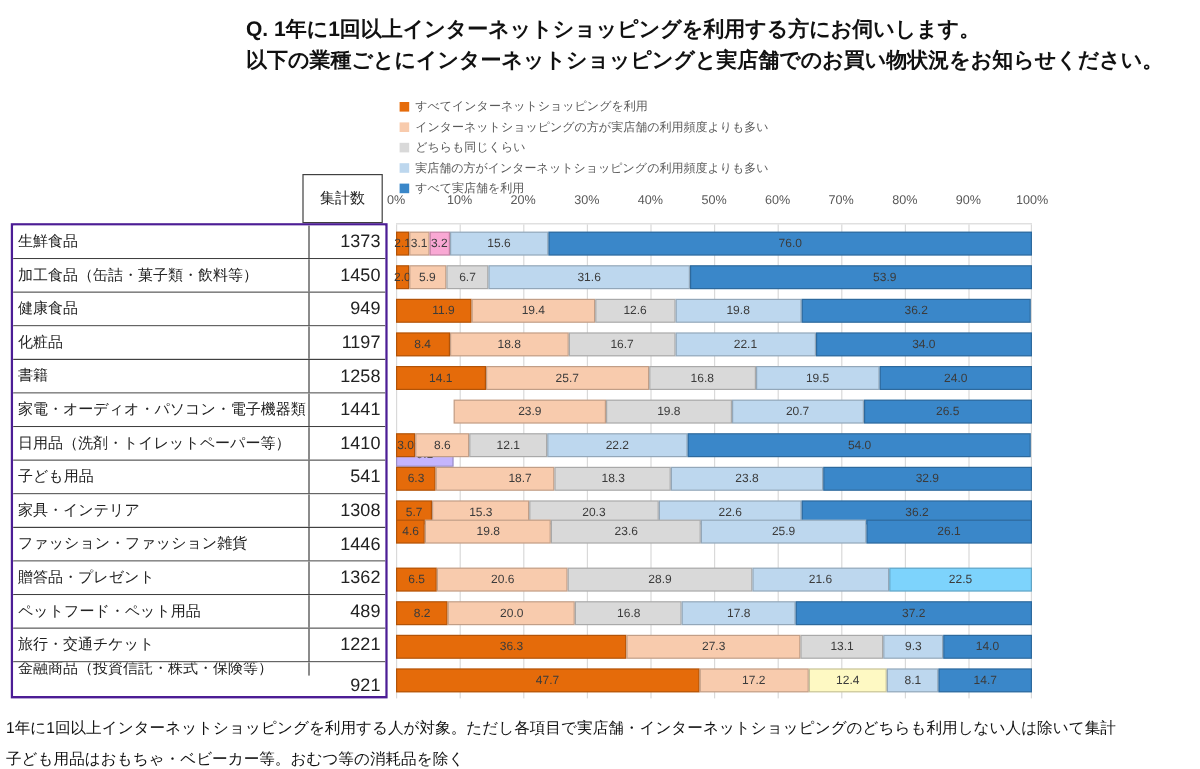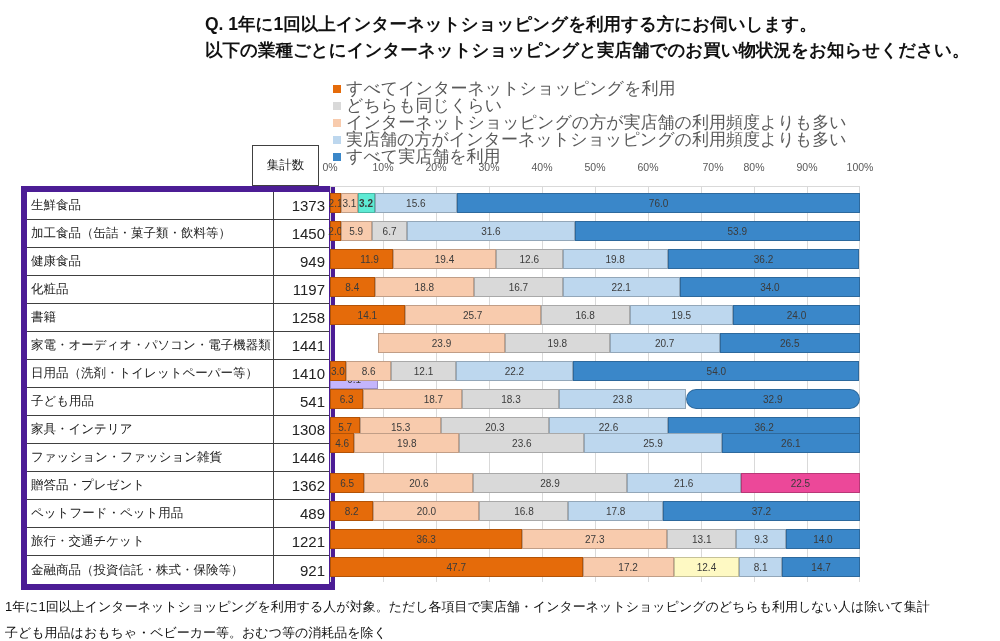--- a/index.html
+++ b/index.html
@@ -5,27 +5,27 @@
   * { margin:0; padding:0; box-sizing:border-box; }
   html,body { background:#fff; }
   body { font-family:"Liberation Sans","DejaVu Sans",sans-serif; }
   .page { position:relative; width:1000px; height:641px; background:#ffffff; overflow:hidden; }
 
   .title { position:absolute; left:205px; top:11px; font-size:17.5px; font-weight:700; line-height:26px; color:#111; white-space:nowrap; }
 
   .legend { position:absolute; left:333px; top:80px; }
   .legend-item { display:flex; align-items:center; height:17px; }
   .legend-swatch { width:8px; height:8px; margin-right:5px; flex:0 0 auto; }
-  .legend-label { font-size:17px; color:#595959; white-space:nowrap; }
+  .legend-label { font-size:10px; color:#595959; white-space:nowrap; }
 
   .data-table { position:absolute; left:5px; top:145px; width:314px; height:433px; }
   .header-cell { position:absolute; left:247px; top:0; width:67px; height:41px; border:1px solid #404040; display:flex; align-items:center; justify-content:center; font-size:12.5px; color:#222; background:#fff; }
-  .rows { position:absolute; left:16px; top:41px; width:314px; border:6px solid #4c1d95; }
+  .rows { position:absolute; left:4px; top:41px; width:314px; border:2px solid #4c1d95; }
   .t-row { display:flex; height:28px; border-bottom:1px solid #404040; background:#fff; }
-  .t-row:last-child { border-bottom:none; }
+  .t-row:last-child { border-bottom:none;flex-direction:column; }
   .t-label { width:247px; border-right:1px solid #404040; display:flex; align-items:center; padding-left:4px; font-size:12.5px; color:#222; white-space:nowrap; overflow:hidden; }
   .t-count { flex:1; display:flex; align-items:center; justify-content:flex-end; padding-right:4px; font-size:15px; color:#222; }
 
   .axis { position:absolute; left:330px; top:161px; width:530px; height:14px; }
   .axis-label { position:absolute; top:0; transform:translateX(-50%); font-size:10.5px; color:#595959; white-space:nowrap; }
 
   .plot { position:absolute; left:330px; top:186px; width:530px; height:396px; border-top:1px solid #d9d9d9; }
   .gridline { position:absolute; top:0; bottom:0; width:1px; background:#d9d9d9; }
   .bar-row { position:absolute; left:0; width:100%; height:28px; }
   .bar { position:absolute; left:0; top:4px; width:100%; height:20px; display:flex; }
@@ -44,26 +44,26 @@
     <div>Q. 1年に1回以上インターネットショッピングを利用する方にお伺いします。</div>
     <div>以下の業種ごとにインターネットショッピングと実店舗でのお買い物状況をお知らせください。</div>
   </div>
 
   <div class="legend">
       <div class="legend-item">
         <span class="legend-swatch" style="background: rgb(229, 107, 10);"></span>
         <span class="legend-label">すべてインターネットショッピングを利用</span>
       </div>
       <div class="legend-item">
+        <span class="legend-swatch" style="background: rgb(248, 203, 173);"></span>
+        <span class="legend-label">インターネットショッピングの方が実店舗の利用頻度よりも多い</span>
+      </div>
+      <div class="legend-item">
         <span class="legend-swatch" style="background: rgb(217, 217, 217);"></span>
         <span class="legend-label">どちらも同じくらい</span>
-      </div>
-      <div class="legend-item">
-        <span class="legend-swatch" style="background: rgb(248, 203, 173);"></span>
-        <span class="legend-label">インターネットショッピングの方が実店舗の利用頻度よりも多い</span>
       </div>
       <div class="legend-item">
         <span class="legend-swatch" style="background: rgb(189, 215, 238);"></span>
         <span class="legend-label">実店舗の方がインターネットショッピングの利用頻度よりも多い</span>
       </div>
       <div class="legend-item">
         <span class="legend-swatch" style="background: rgb(58, 135, 201);"></span>
         <span class="legend-label">すべて実店舗を利用</span>
       </div>
     </div>
@@ -131,21 +131,21 @@
   </div>
 
   <div class="axis">
       <span class="axis-label" style="left: 0%;">0%</span>
       <span class="axis-label" style="left: 10%;">10%</span>
       <span class="axis-label" style="left: 20%;">20%</span>
       <span class="axis-label" style="left: 30%;">30%</span>
       <span class="axis-label" style="left: 40%;">40%</span>
       <span class="axis-label" style="left: 50%;">50%</span>
       <span class="axis-label" style="left: 60%;">60%</span>
-      <span class="axis-label" style="left: 70%; margin-left: 12px;">70%</span>
+      <span class="axis-label" style="left: 70%;">70%</span>
       <span class="axis-label" style="left: 80%;">80%</span>
       <span class="axis-label" style="left: 90%;">90%</span>
       <span class="axis-label" style="left: 100%;">100%</span>
     </div>
 
   <div class="plot">
       <div class="gridline" style="left: calc(0% + 0px);"></div>
       <div class="gridline" style="left: calc(10% + 0px);"></div>
       <div class="gridline" style="left: calc(20% + 0px);"></div>
       <div class="gridline" style="left: calc(30% + 0px);"></div>
@@ -157,21 +157,21 @@
       <div class="gridline" style="left: calc(90% + 0px);"></div>
       <div class="gridline" style="left: calc(100% - 1px);"></div>
       <div class="bar-row" style="top: 2px;">
         <div class="bar">
           <div class="seg" style="width: 2.1%; background: rgb(229, 107, 10);">
             <span class="seg-label">2.1</span>
           </div>
           <div class="seg" style="width: 3.1%; background: rgb(248, 203, 173);">
             <span class="seg-label">3.1</span>
           </div>
-          <div class="seg" style="width: 3.2%; background: #5eead4; font-weight: bold;">
+          <div class="seg" style="width: 3.2%; background: #f9a8d4;">
             <span class="seg-label">3.2</span>
           </div>
           <div class="seg" style="width: 15.6%; background: rgb(189, 215, 238);">
             <span class="seg-label">15.6</span>
           </div>
           <div class="seg" style="width: 76%; background: rgb(58, 135, 201);">
             <span class="seg-label">76.0</span>
           </div>
         </div>
       </div>
@@ -296,21 +296,21 @@
           </div>
           <div class="seg" style="width: 18.7%; background: rgb(248, 203, 173); padding-left: 41px;">
             <span class="seg-label">18.7</span>
           </div>
           <div class="seg" style="width: 18.3%; background: rgb(217, 217, 217);">
             <span class="seg-label">18.3</span>
           </div>
           <div class="seg" style="width: 23.8%; background: rgb(189, 215, 238);">
             <span class="seg-label">23.8</span>
           </div>
-          <div class="seg" style="width: 32.9%; background: rgb(58, 135, 201); border-radius: 10px;">
+          <div class="seg" style="width: 32.9%; background: rgb(58, 135, 201);">
             <span class="seg-label">32.9</span>
           </div>
         </div>
       </div>
       <div class="bar-row" style="top: 226px;">
         <div class="bar">
           <div class="seg" style="width: 5.7%; background: rgb(229, 107, 10);">
             <span class="seg-label">5.7</span>
           </div>
           <div class="seg" style="width: 15.3%; background: rgb(248, 203, 173);">
@@ -353,21 +353,21 @@
           </div>
           <div class="seg" style="width: 20.6%; background: rgb(248, 203, 173);">
             <span class="seg-label">20.6</span>
           </div>
           <div class="seg" style="width: 28.9%; background: rgb(217, 217, 217);">
             <span class="seg-label">28.9</span>
           </div>
           <div class="seg" style="width: 21.6%; background: rgb(189, 215, 238);">
             <span class="seg-label">21.6</span>
           </div>
-          <div class="seg" style="width: 22.5%; background: #ec4899;">
+          <div class="seg" style="width: 22.5%; background: #7dd3fc;">
             <span class="seg-label">22.5</span>
           </div>
         </div>
       </div>
       <div class="bar-row" style="top: 310px;">
         <div class="bar">
           <div class="seg" style="width: 8.2%; background: rgb(229, 107, 10);">
             <span class="seg-label">8.2</span>
           </div>
           <div class="seg" style="width: 20%; background: rgb(248, 203, 173);">

